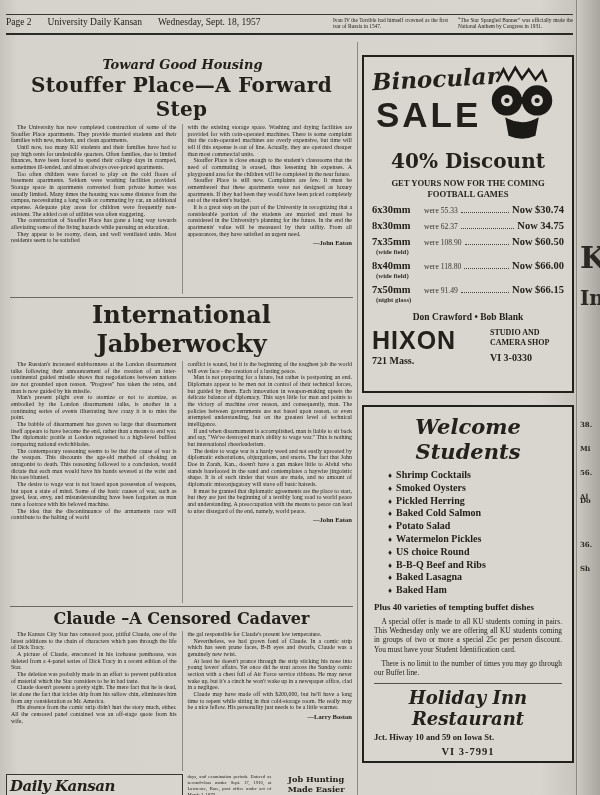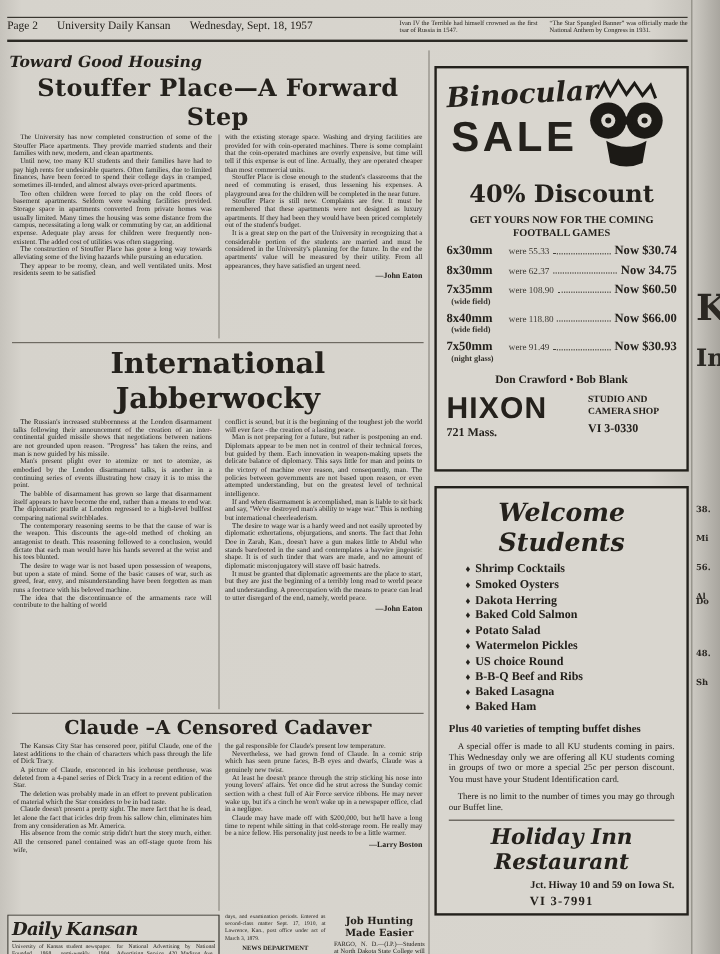--- a/index.html
+++ b/index.html
@@ -7,21 +7,21 @@
         background:linear-gradient(90deg,#c6c3bc 0,#d6d3cc 3%,#d8d5ce 90%,#c2bfb8 98%,#aeaba4 100%);
         font-family:"Liberation Serif",serif;}
   
   .masthead{position:absolute;left:6px;top:14px;width:567px;border-top:1px solid #3a3731;
             border-bottom:2px solid #2c2a25;padding:2px 0 3px;display:flex;justify-content:space-between;}
   .mast-left{display:flex;gap:16px;align-items:baseline;font-weight:normal;font-size:9.5px;}
   .mast-facts{display:flex;gap:10px;width:240px;}
   .fact{font-size:5.4px;line-height:1.2;text-align:justify;flex:1;}
   
   .left-region{position:absolute;left:6px;top:42px;width:352px;height:753px;border-right:1px solid #8d8a82;box-sizing:border-box;}
-  .section-label{font-size:13px;font-weight:bold;font-style:italic;margin:3px 0 1px 2px;font-family:"DejaVu Serif",serif;}
+  .section-label{font-size:13px;font-weight:bold;font-style:italic;margin:15px 0 1px 2px;font-family:"DejaVu Serif",serif;text-align:center;}
   .head1{margin:1px 0 3px;font-size:20px;font-weight:bold;text-align:center;font-family:"DejaVu Serif",serif;letter-spacing:.3px;}
   .head2{margin:2px 0 3px;font-size:24px;font-weight:bold;text-align:center;font-family:"DejaVu Serif",serif;}
   .head3{margin:2px 0 3px;font-size:16px;font-weight:bold;text-align:center;font-family:"DejaVu Serif",serif;}
   .rule{border-top:1px solid #6e6a62;margin:3px 4px 2px;}
   .cols{display:flex;}
   .col{width:50%;box-sizing:border-box;padding:0 5px;overflow:hidden;}
   .col + .col{border-left:1px solid #8d8a82;}
   .coltext{font-size:5.9px;line-height:1.13;text-align:justify;white-space:pre-line;}
   .h170{height:170px;} .h242{height:242px;} .h140{height:140px;}
   .byline{font-size:6.6px;text-align:right;margin-top:2px;font-weight:bold;}
@@ -62,21 +62,21 @@
   .welcome{top:405px;height:358px;padding:7px 10px;}
   .w-title{font-size:21px;font-weight:bold;font-style:italic;text-align:center;font-family:"DejaVu Serif",serif;margin-bottom:3px;}
   .w-intro{font-size:7.4px;line-height:1.25;text-align:justify;}
   .w-menu{margin:5px 0 0 14px;}
   .w-item{font-size:10px;font-weight:bold;line-height:1.28;}
   .w-item::before{content:"\2666\00a0\00a0";font-size:8px;}
   .w-plus{font-size:9px;font-weight:bold;margin-top:5px;}
   .w-para{font-size:7.4px;line-height:1.25;text-align:justify;margin-top:5px;white-space:pre-line;}
   .w-div{border-top:1px solid #55524a;margin:6px 0 3px;}
   .w-resto{font-size:18px;font-weight:bold;font-style:italic;text-align:center;font-family:"DejaVu Serif",serif;}
-  .w-addr{font-size:8.6px;font-weight:bold;text-align:right;margin-top:3px;}
+  .w-addr{font-size:8.6px;font-weight:bold;margin-top:3px;}
   .w-phone{font-size:10.5px;font-weight:bold;text-align:center;margin-top:4px;letter-spacing:1px;}
   
   .edge-strip{position:absolute;left:576px;top:0;width:24px;height:795px;border-left:1px solid #8d8a82;
               background:linear-gradient(90deg,#ccc9c2,#a7a49d);overflow:hidden;}
   .frag{position:absolute;left:3px;font-weight:bold;font-family:"DejaVu Serif",serif;color:#2b2823;}
   .f0{top:240px;font-size:30px;} .f1{top:286px;font-size:20px;}
   .fs{font-size:7px;}
   .f2{top:420px;} .f3{top:444px;} .f4{top:468px;} .f5{top:492px;} .f6{top:496px;} .f7{top:540px;} .f8{top:564px;}
 </style>
 </head>
@@ -222,21 +222,21 @@
           <span class="p-size">8x40mm</span>
           <span class="p-were">were 118.80</span>
           <span class="leader"></span>
           <span class="p-now">Now $66.00</span>
         </div>
         <div class="p-note">(wide field)</div>
         <div class="p-row">
           <span class="p-size">7x50mm</span>
           <span class="p-were">were 91.49</span>
           <span class="leader"></span>
-          <span class="p-now">Now $30.93</span>
+          <span class="p-now">Now $66.15</span>
         </div>
         <div class="p-note">(night glass)</div>
       </div>
 
       <div class="bin-names">Don Crawford • Bob Blank</div>
       <div class="hixon">
         <div>
           <div class="hx-name">HIXON</div>
           <div class="hx-addr">721 Mass.</div>
         </div>
@@ -245,21 +245,21 @@
           <div class="hx-phone">VI 3-0330</div>
         </div>
       </div>
     </div>
 
     <div class="ad welcome">
       <div class="w-title">Welcome Students</div>
       <div class="w-menu">
         <div class="w-item">Shrimp Cocktails</div>
         <div class="w-item">Smoked Oysters</div>
-        <div class="w-item">Dakota Herring</div>
+        <div class="w-item">Pickled Herring</div>
         <div class="w-item">Baked Cold Salmon</div>
         <div class="w-item">Potato Salad</div>
         <div class="w-item">Watermelon Pickles</div>
         <div class="w-item">US choice Round</div>
         <div class="w-item">B-B-Q Beef and Ribs</div>
         <div class="w-item">Baked Lasagna</div>
         <div class="w-item">Baked Ham</div>
       </div>
       <div class="w-plus">Plus 40 varieties of tempting buffet dishes</div>
       <div class="w-para"> A special offer is made to all KU students coming in pairs. This Wednesday only we are offering all KU students coming in groups of two or more a special 25c per person discount. You must have your Student Identification card.</div>
@@ -272,17 +272,17 @@
   </div>
 
   <div class="edge-strip">
     <div class="frag f0">K</div>
     <div class="frag f1">In</div>
     <div class="frag fs f2">38.</div>
     <div class="frag fs f3">Mi</div>
     <div class="frag fs f4">56.</div>
     <div class="frag fs f5">Al</div>
     <div class="frag fs f6">Do</div>
-    <div class="frag fs f7">48.</div>
+    <div class="frag fs f7">36.</div>
     <div class="frag fs f8">Sh</div>
   </div>
 
 </div>
 
 </body></html>

